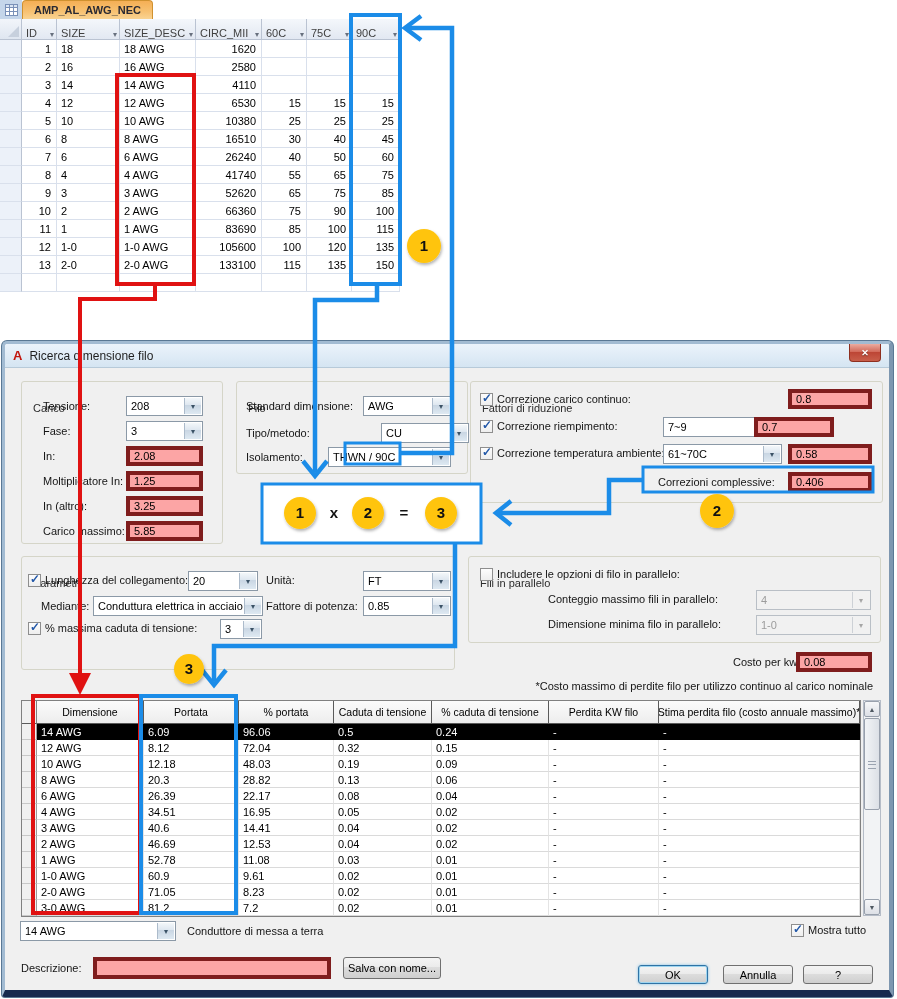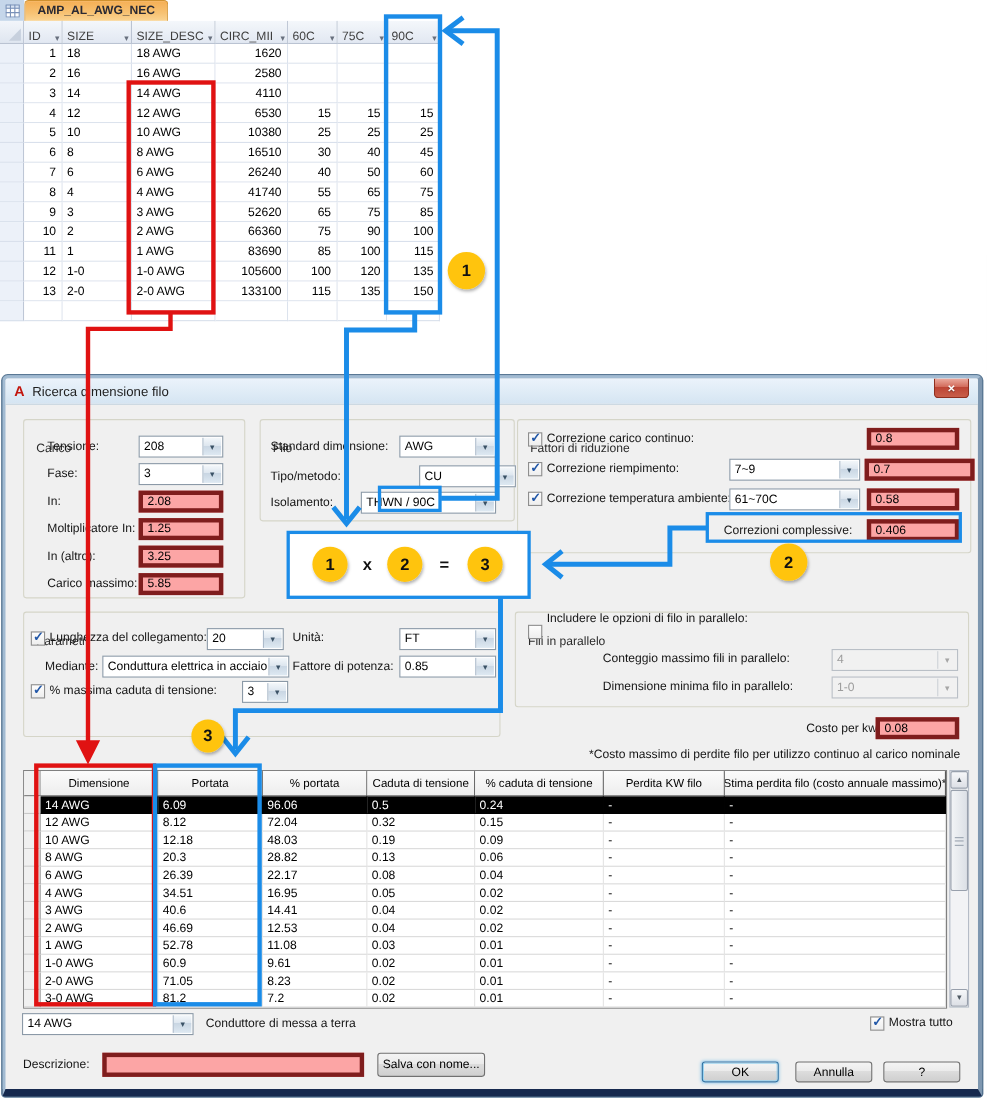--- a/index.html
+++ b/index.html
@@ -367,21 +367,21 @@
     <span class="cb on" style="left:475px;top:76px;">
         <span class="mark">✓</span>
       </span>
     <span class="lbl" style="left:492px;top:76px;">Correzione riempimento:</span>
     <div class="combo" style="left:658px;top:73px;width:119px;">
       <span>7~9</span>
       <span class="dd">
           <span>▾</span>
         </span>
     </div>
-    <div class="tfield" style="left:781px;top:73px;width:100px;">0.7</div>
+    <div class="tfield" style="left:749px;top:73px;width:80px;">0.7</div>
     <span class="cb on" style="left:475px;top:103px;">
         <span class="mark">✓</span>
       </span>
     <span class="lbl" style="left:492px;top:103px;">Correzione temperatura ambiente:</span>
     <div class="combo" style="left:658px;top:100px;width:119px;">
       <span>61~70C</span>
       <span class="dd">
           <span>▾</span>
         </span>
     </div>
@@ -431,21 +431,21 @@
       <span>3</span>
       <span class="dd">
           <span>▾</span>
         </span>
     </div>
 
     <div class="group" style="left:463px;top:212px;width:413px;height:87px;">
       <span class="group-label">Fili in parallelo</span>
     </div>
     <span class="cb" style="left:475px;top:224px;"></span>
-    <span class="lbl" style="left:492px;top:212px;">Includere le opzioni di filo in parallelo:</span>
+    <span class="lbl" style="left:492px;top:224px;">Includere le opzioni di filo in parallelo:</span>
     <span class="lbl" style="left:543px;top:249px;">Conteggio massimo fili in parallelo:</span>
     <div class="combo disabled" style="left:751px;top:246px;width:115px;">
       <span>4</span>
       <span class="dd">
           <span>▾</span>
         </span>
     </div>
     <span class="lbl" style="left:543px;top:274px;">Dimensione minima filo in parallelo:</span>
     <div class="combo disabled" style="left:751px;top:271px;width:115px;">
       <span>1-0</span>

